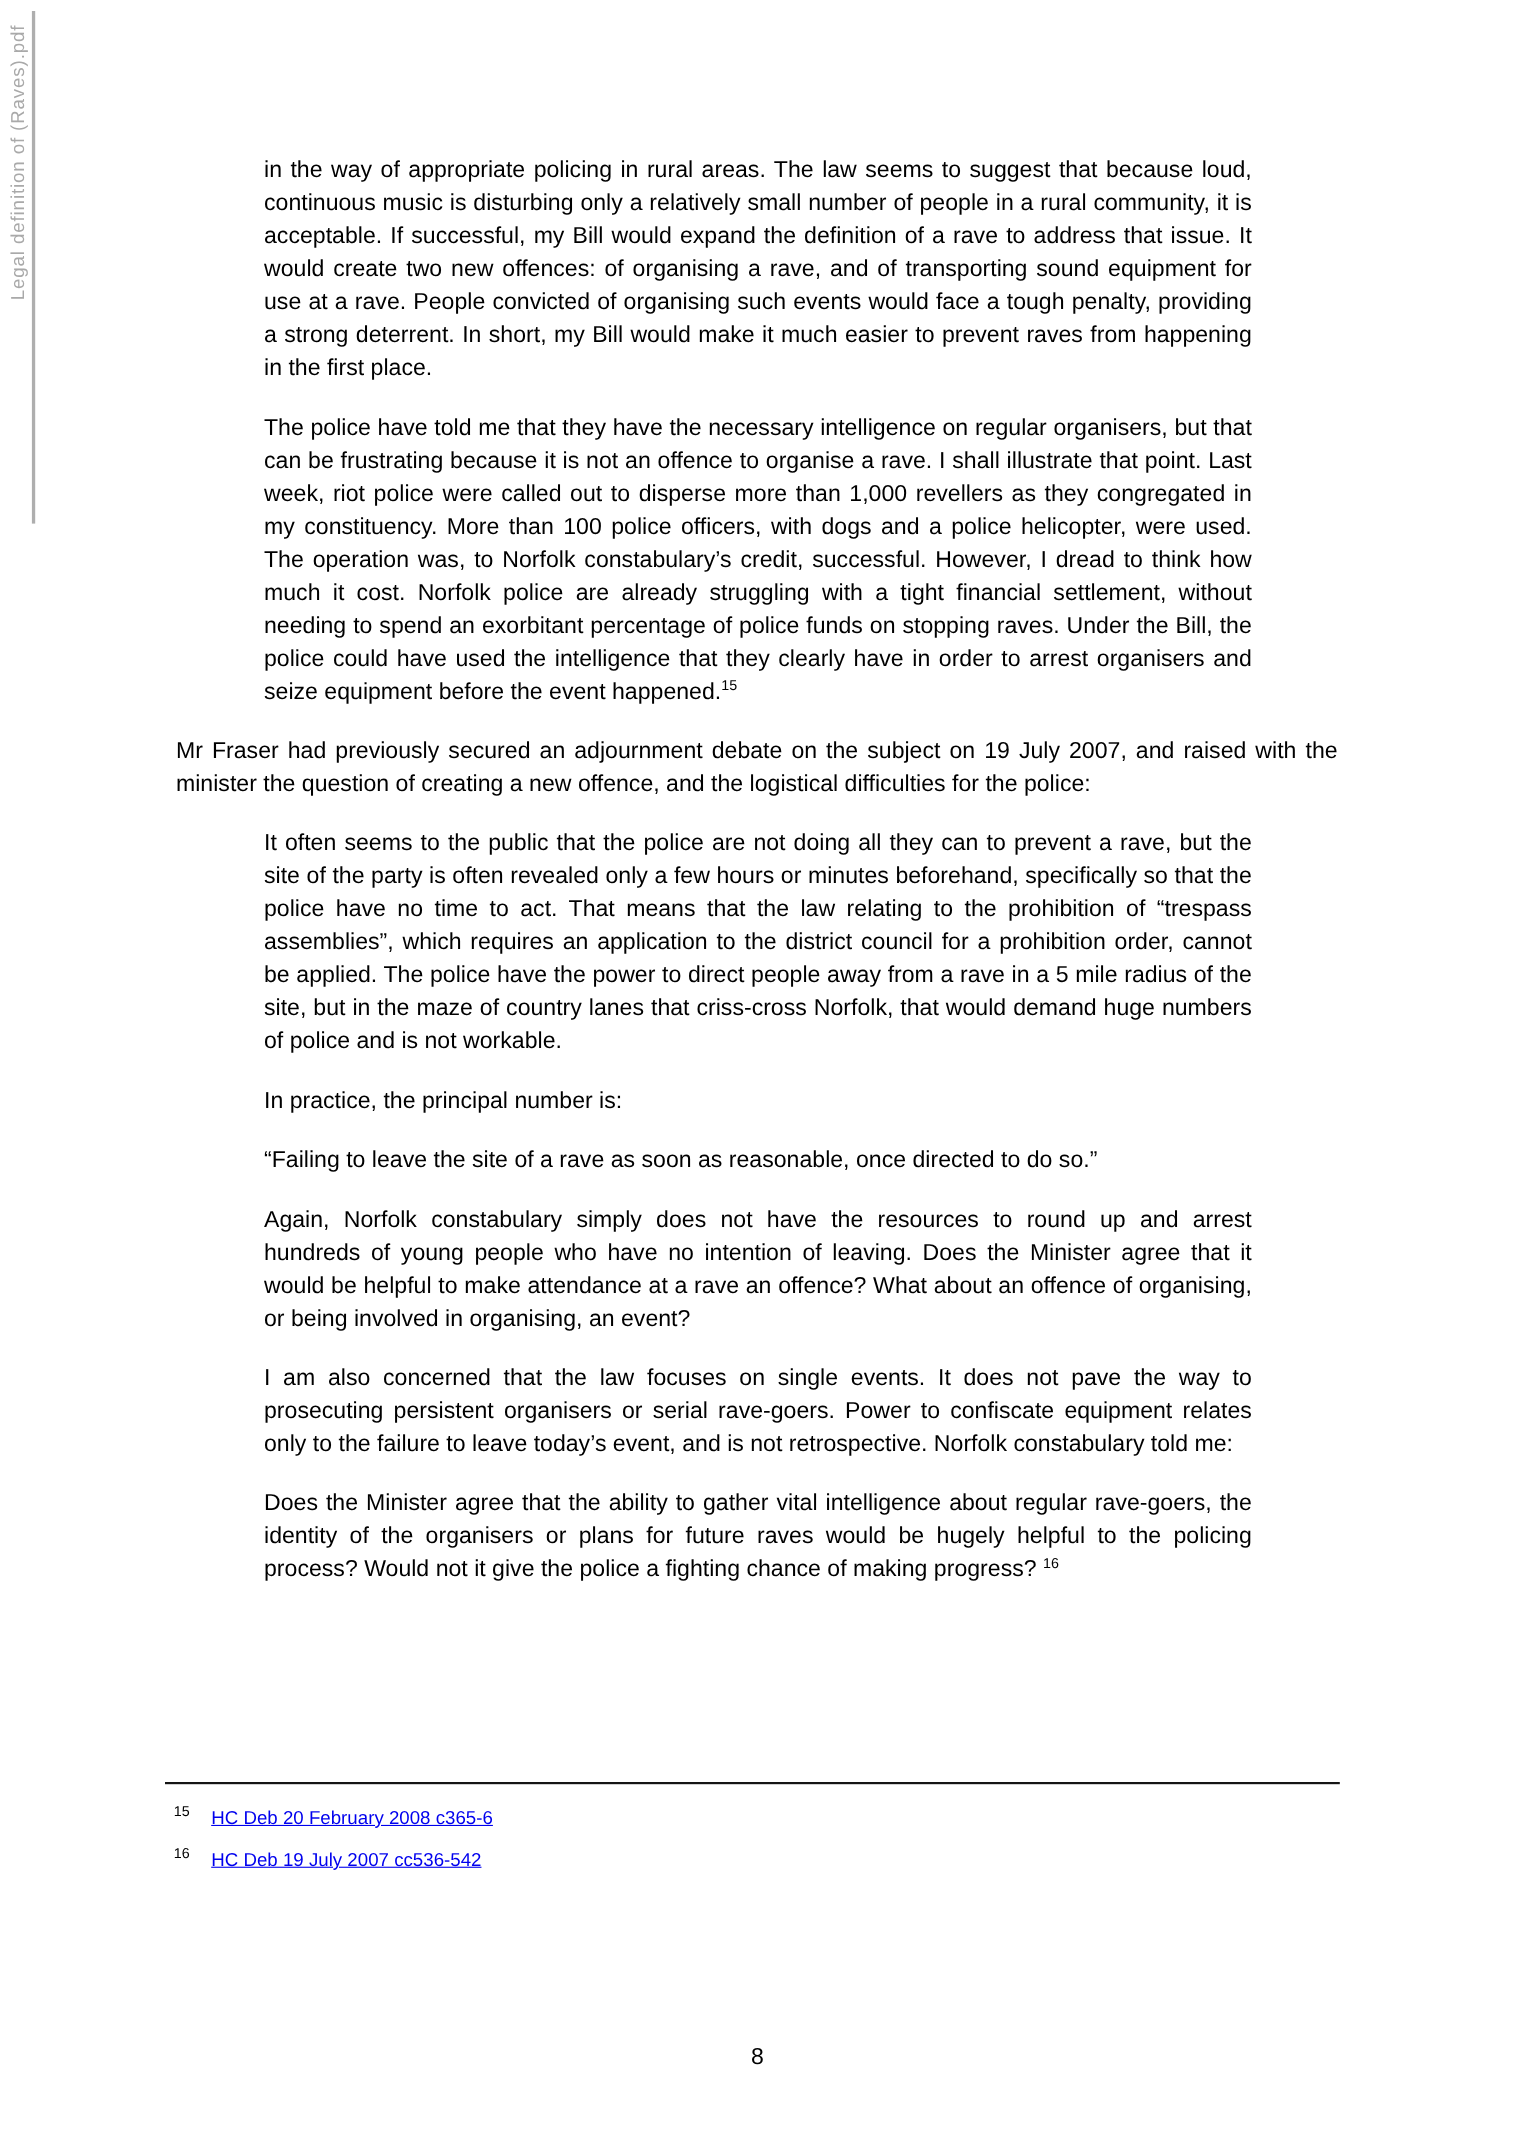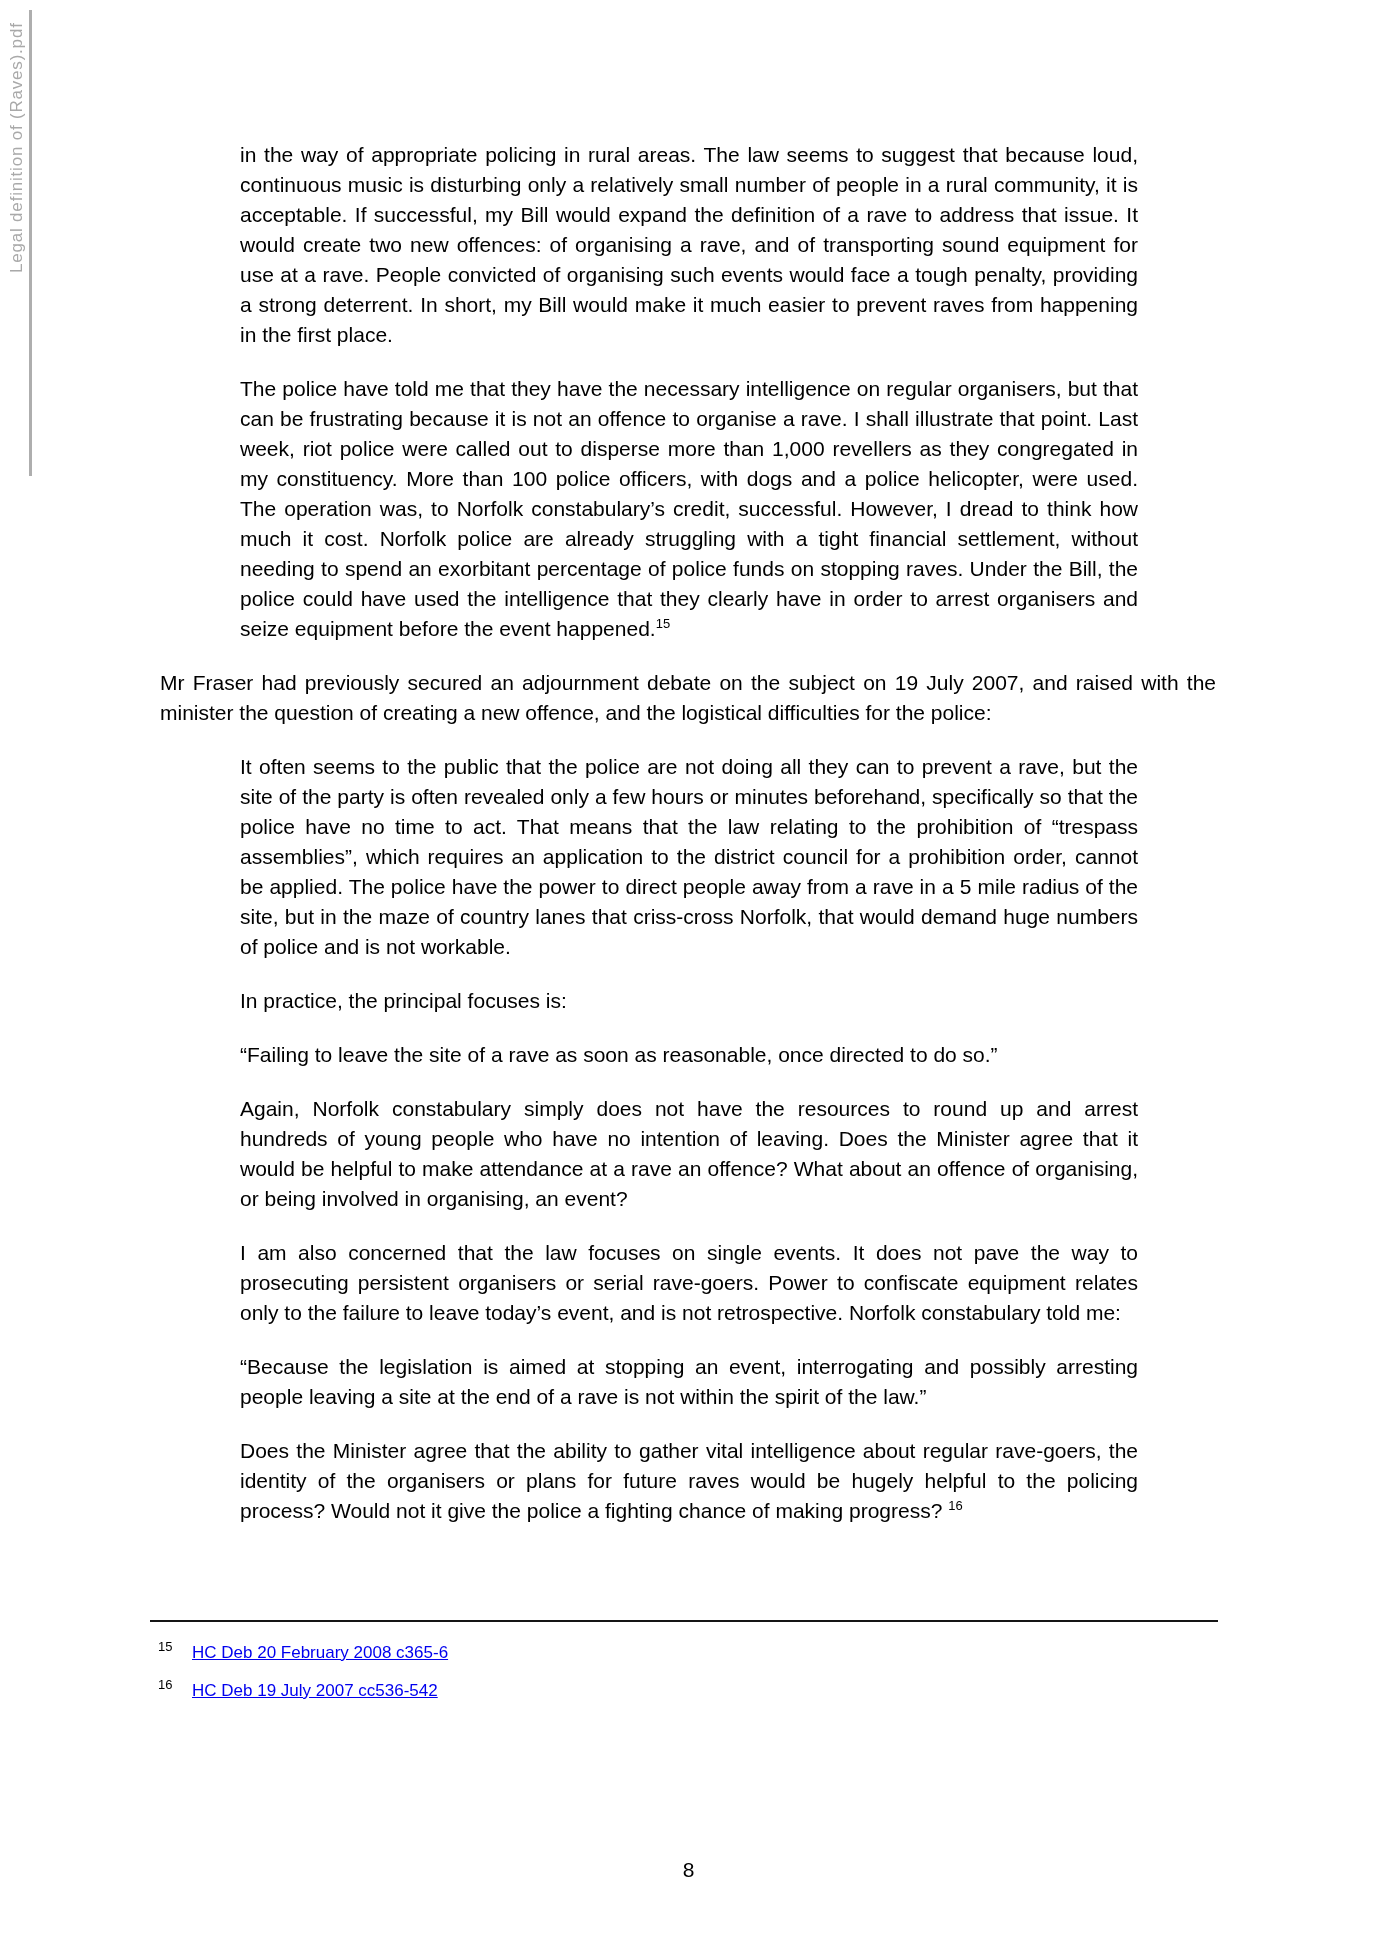--- a/index.html
+++ b/index.html
@@ -113,29 +113,28 @@
 
   <div class="doc">
     <p class="quote"><span>in the way of appropriate policing in rural areas. The law seems to suggest that because loud, continuous music is disturbing only a relatively small number of people in a rural community, it is acceptable. If successful, my Bill would expand the definition of a rave to address that issue. It would create two new offences: of organising a rave, and of transporting sound equipment for use at a rave. People convicted of organising such events would face a tough penalty, providing a strong deterrent. In short, my Bill would make it much easier to prevent raves from happening in the first place.</span></p>
 
     <p class="quote"><span>The police have told me that they have the necessary intelligence on regular organisers, but that can be frustrating because it is not an offence to organise a rave. I shall illustrate that point. Last week, riot police were called out to disperse more than 1,000 revellers as they congregated in my constituency. More than 100 police officers, with dogs and a police helicopter, were used. The operation was, to Norfolk constabulary’s credit, successful. However, I dread to think how much it cost. Norfolk police are already struggling with a tight financial settlement, without needing to spend an exorbitant percentage of police funds on stopping raves. Under the Bill, the police could have used the intelligence that they clearly have in order to arrest organisers and seize equipment before the event happened.</span><sup class="fn-ref">15</sup></p>
 
     <p><span>Mr Fraser had previously secured an adjournment debate on the subject on 19 July 2007, and raised with the minister the question of creating a new offence, and the logistical difficulties for the police:</span></p>
 
     <p class="quote"><span>It often seems to the public that the police are not doing all they can to prevent a rave, but the site of the party is often revealed only a few hours or minutes beforehand, specifically so that the police have no time to act. That means that the law relating to the prohibition of “trespass assemblies”, which requires an application to the district council for a prohibition order, cannot be applied. The police have the power to direct people away from a rave in a 5 mile radius of the site, but in the maze of country lanes that criss-cross Norfolk, that would demand huge numbers of police and is not workable.</span></p>
 
-    <p class="quote"><span>In practice, the principal focuses is:</span></p>
+    <p class="quote"><span>In practice, the principal number is:</span></p>
 
     <p class="quote"><span>“Failing to leave the site of a rave as soon as reasonable, once directed to do so.”</span></p>
 
     <p class="quote"><span>Again, Norfolk constabulary simply does not have the resources to round up and arrest hundreds of young people who have no intention of leaving. Does the Minister agree that it would be helpful to make attendance at a rave an offence? What about an offence of organising, or being involved in organising, an event?</span></p>
 
     <p class="quote"><span>I am also concerned that the law focuses on single events. It does not pave the way to prosecuting persistent organisers or serial rave-goers. Power to confiscate equipment relates only to the failure to leave today’s event, and is not retrospective. Norfolk constabulary told me:</span></p>
 
-    <p class="quote"><span>“Because the legislation is aimed at stopping an event, interrogating and possibly arresting people leaving a site at the end of a rave is not within the spirit of the law.”</span></p>
 
     <p class="quote"><span>Does the Minister agree that the ability to gather vital intelligence about regular rave-goers, the identity of the organisers or plans for future raves would be hugely helpful to the policing process? Would not it give the police a fighting chance of making progress? </span><sup class="fn-ref">16</sup></p>
   </div>
 
   <div class="footnotes">
     <div class="fn-divider"></div>
     <div class="fn-row">
       <span class="fn-marker">15</span><a class="fn-link" href="#">HC Deb 20 February 2008 c365-6</a>
     </div>
     <div class="fn-row">

